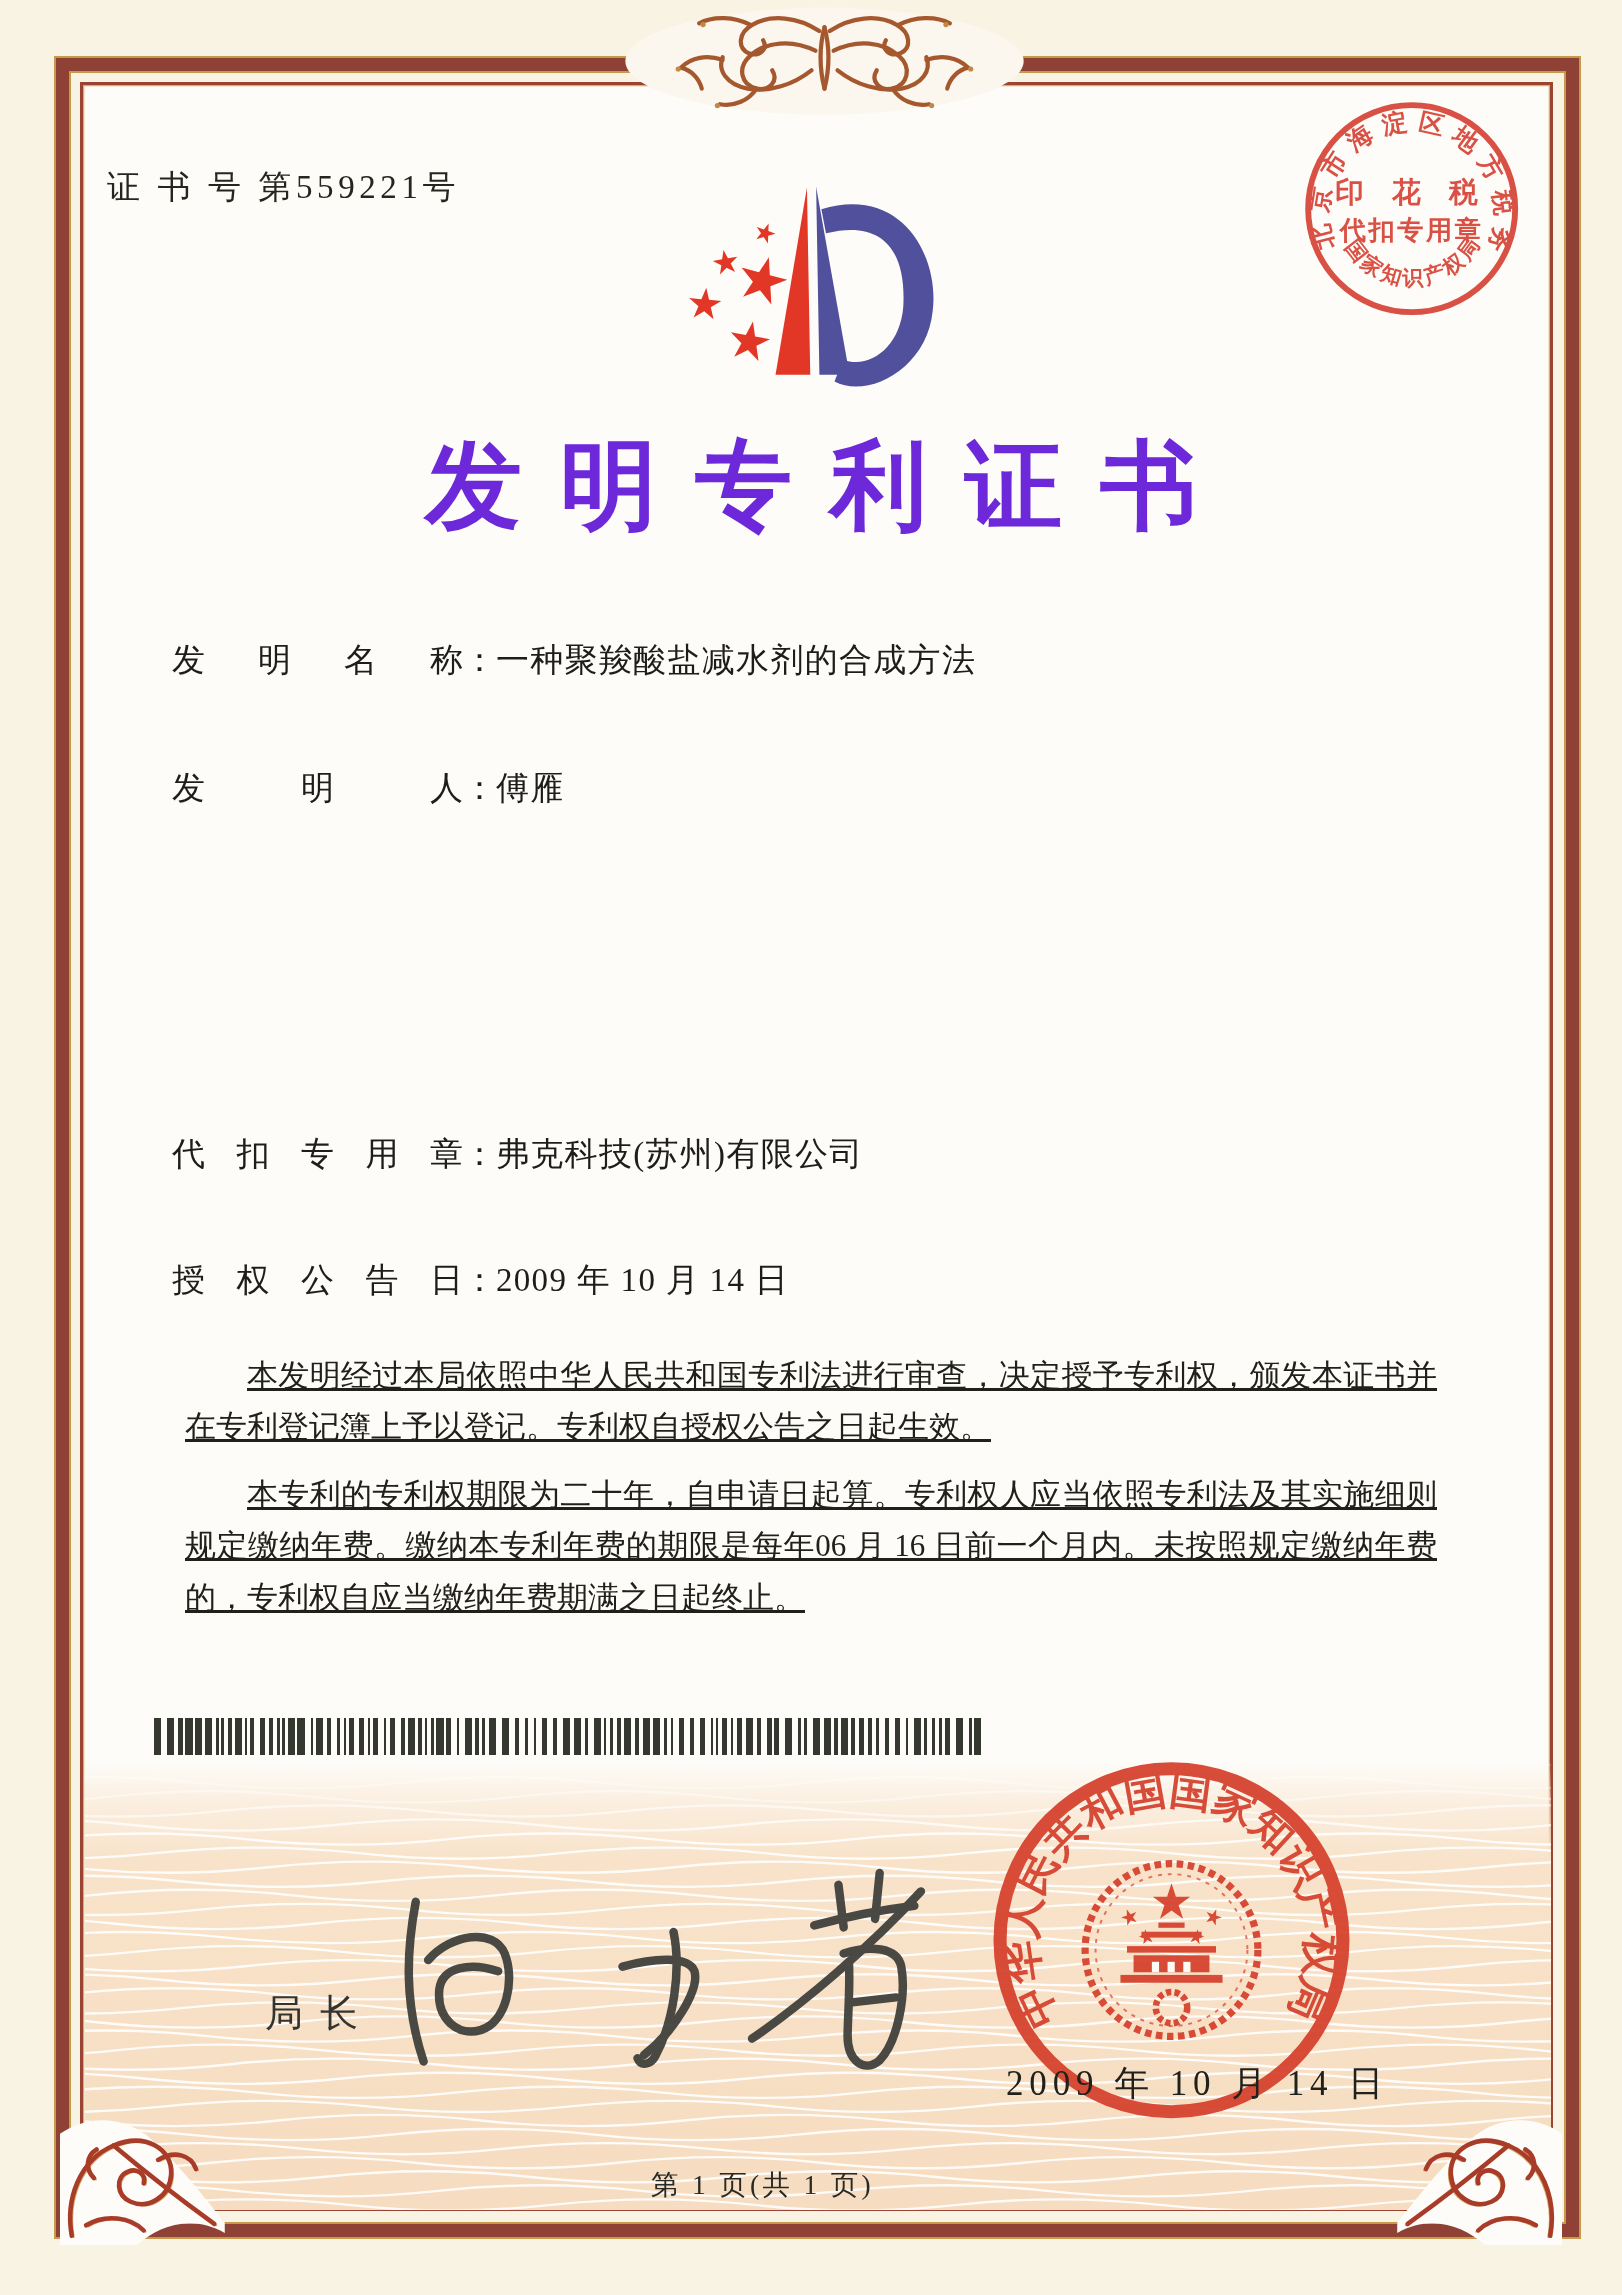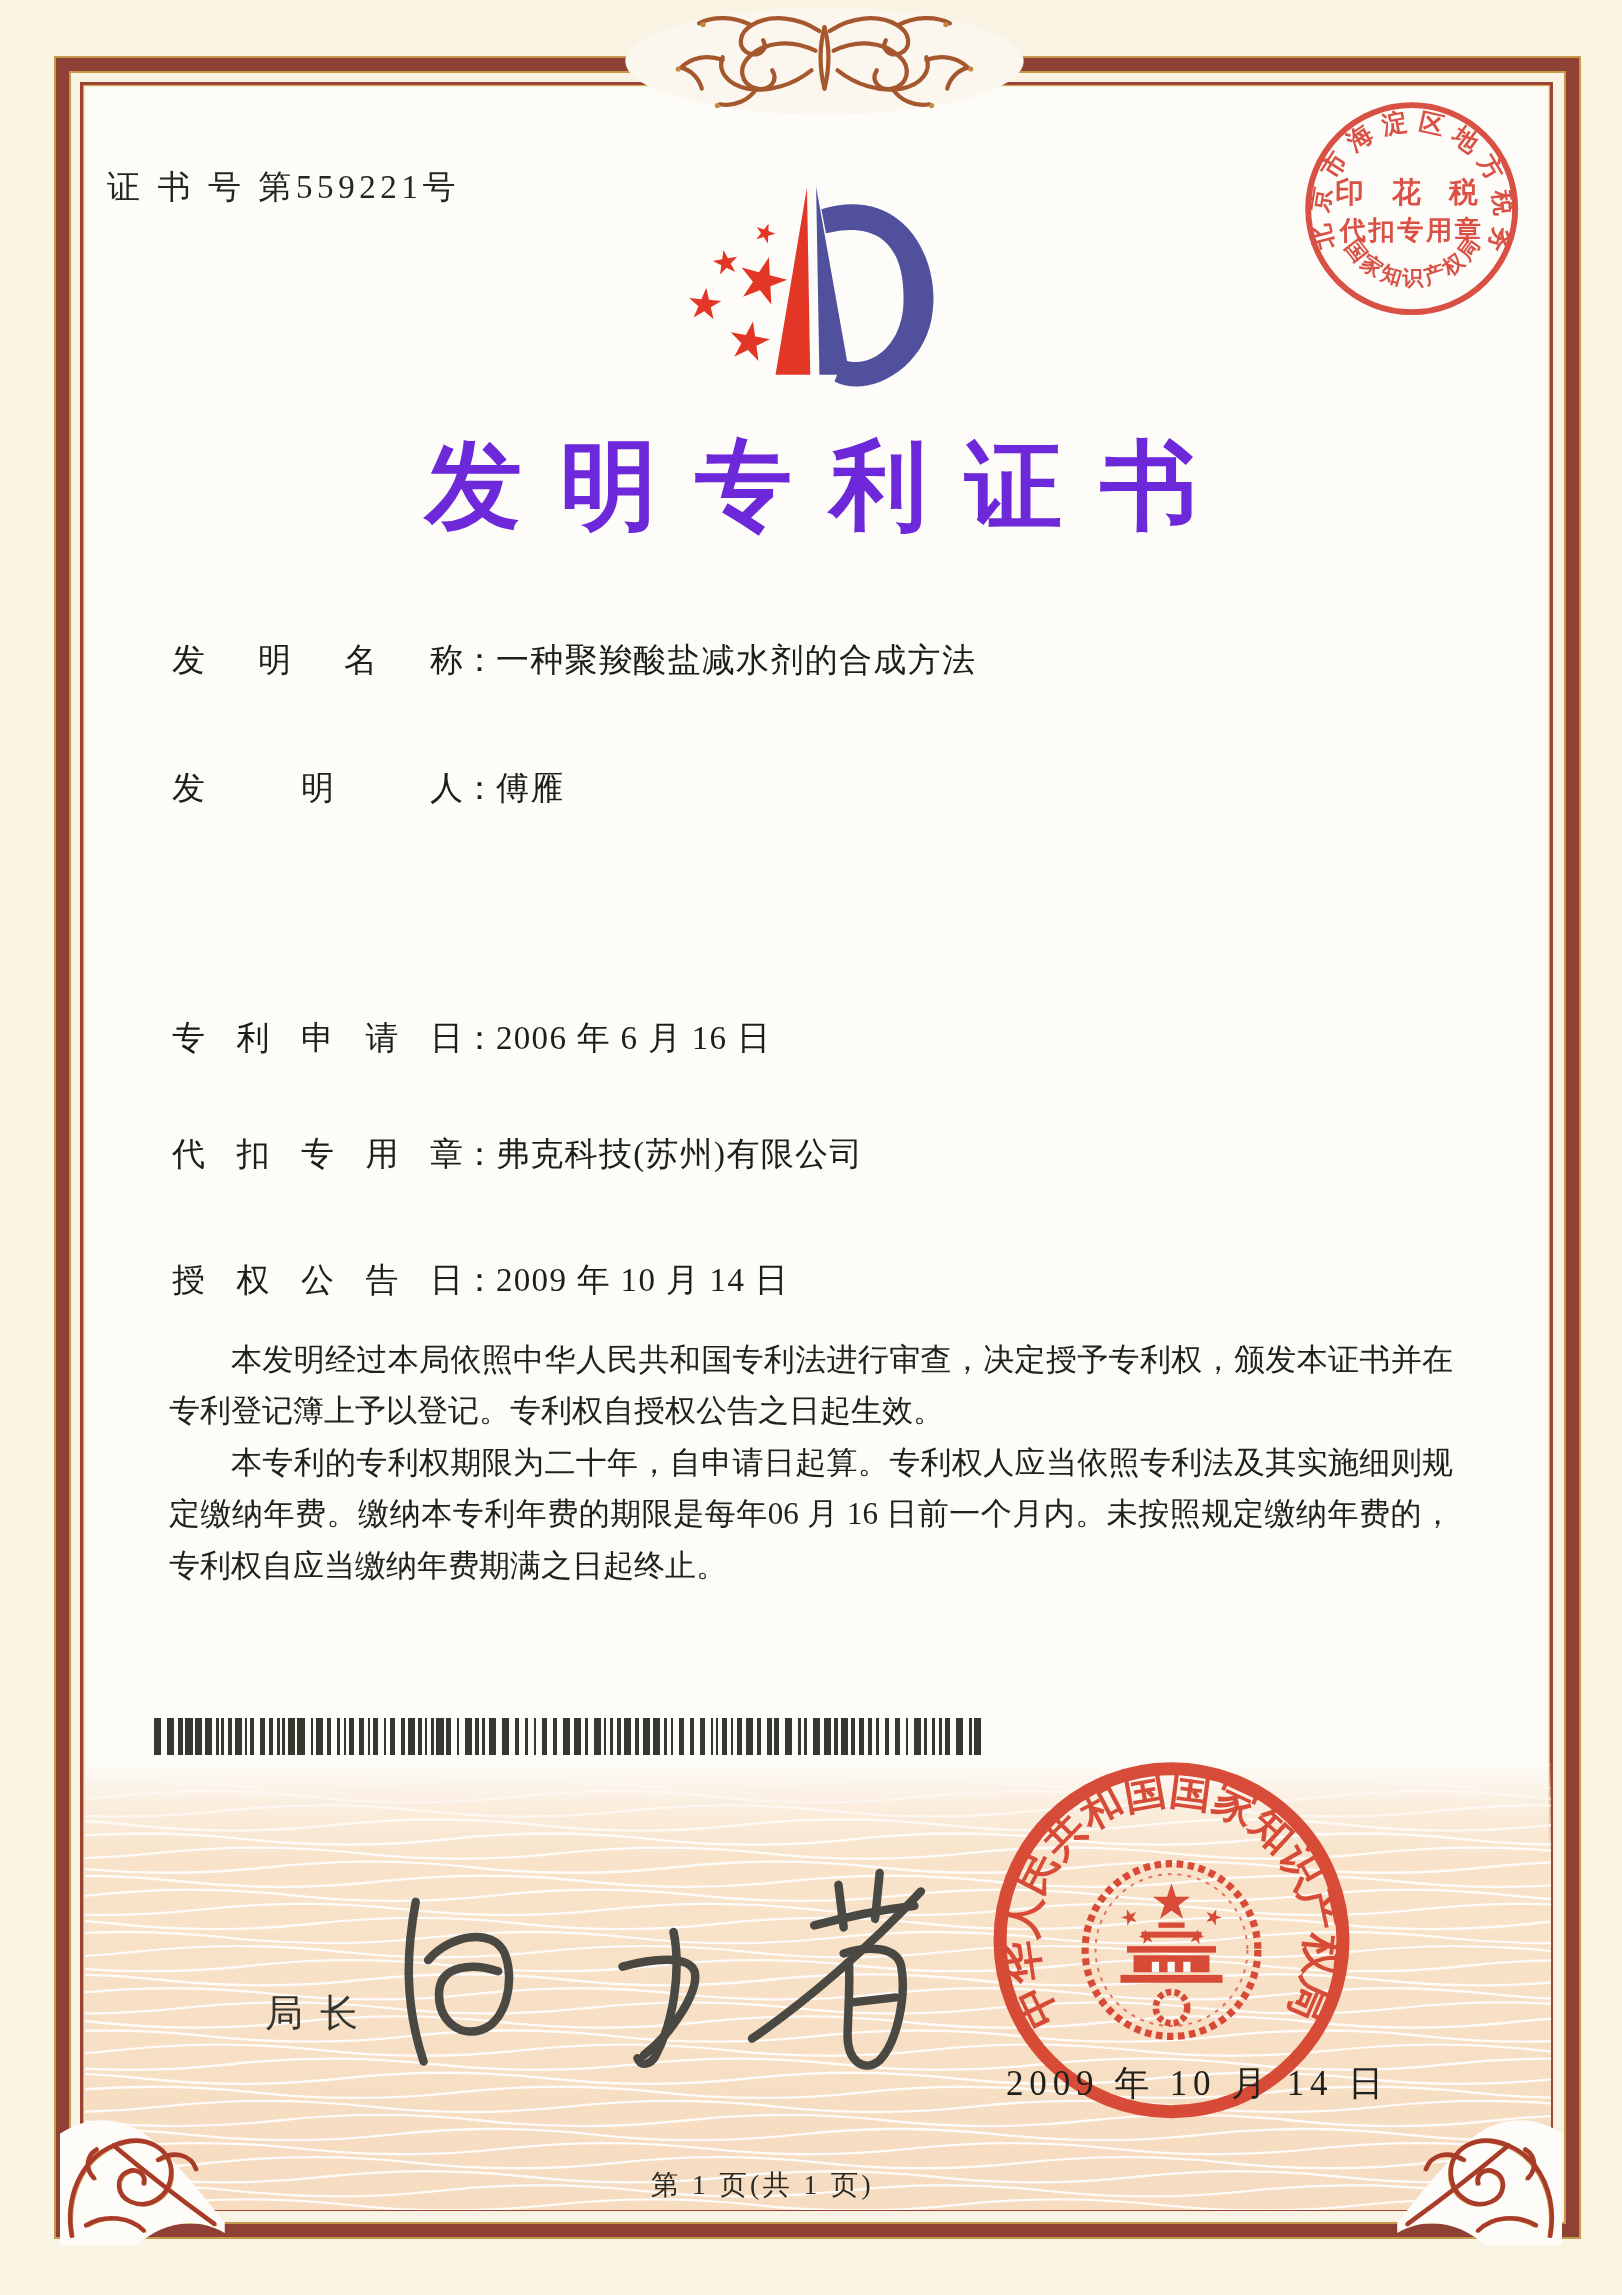--- a/index.html
+++ b/index.html
@@ -44,21 +44,21 @@
     display:inline-block;width:291px;vertical-align:bottom;
     text-align:justify;text-align-last:justify;
   }
   .field-colon{display:inline-block;}
   .field-value{display:inline-block;letter-spacing:1.3px;}
   
   .body-text{
     left:169px;top:1334px;width:1284px;
     font-size:31px;line-height:1.66;color:#21211c;text-align:justify;
   }
-  .body-text p{margin:0;text-indent:2em;}
+  .body-text p{margin:16px;text-indent:2em;text-decoration:underline;}
   
   .barcode{left:154px;top:1718px;width:839px;height:37px;font-size:0;white-space:nowrap;overflow:hidden;}
   .barcode span{display:inline-block;height:37px;background:#35382f;}
   
   .director-label{left:265px;top:1988px;font-size:38px;letter-spacing:17px;color:#33342f;}
   .sig-svg{left:366px;top:1865px;}
   .issue-date{left:988px;top:2060px;width:419px;font-size:35px;letter-spacing:5.9px;color:#21211c;text-align:center;}
   .page-footer{left:566px;top:2167px;width:393px;text-align:center;font-size:27.5px;letter-spacing:3.3px;color:#2a2a24;}
   .hidden-data{position:absolute;font-size:0;opacity:0;pointer-events:none;}
   .seal-svg{left:985px;top:1757px;opacity:.93;}
@@ -168,23 +168,20 @@
   </svg>
 
   <div class="abs main-title">发明专利证书</div>
 
   <div class="abs field-row" style="top:766px;">
     <span class="field-label">发明人</span><span class="field-colon">：</span><span class="field-value">傅雁</span>
   </div>
   <div class="abs field-row" style="top:638px;">
     <span class="field-label">发明名称</span><span class="field-colon">：</span><span class="field-value">一种聚羧酸盐减水剂的合成方法</span>
   </div>
-  <div class="abs field-row" style="top:1016px;">
-    <span class="field-label">专利申请日</span><span class="field-colon">：</span><span class="field-value">2006 年 6 月 16 日</span>
-  </div>
   <div class="abs field-row" style="top:1132px;">
     <span class="field-label">代扣专用章</span><span class="field-colon">：</span><span class="field-value">弗克科技(苏州)有限公司</span>
   </div>
   <div class="abs field-row" style="top:1258px;">
     <span class="field-label">授权公告日</span><span class="field-colon">：</span><span class="field-value">2009 年 10 月 14 日</span>
   </div>
 
   <div class="abs body-text">
     <p>本发明经过本局依照中华人民共和国专利法进行审查，决定授予专利权，颁发本证书并在专利登记簿上予以登记。专利权自授权公告之日起生效。</p>
     <p>本专利的专利权期限为二十年，自申请日起算。专利权人应当依照专利法及其实施细则规定缴纳年费。缴纳本专利年费的期限是每年06 月 16 日前一个月内。未按照规定缴纳年费的，专利权自应当缴纳年费期满之日起终止。</p>

